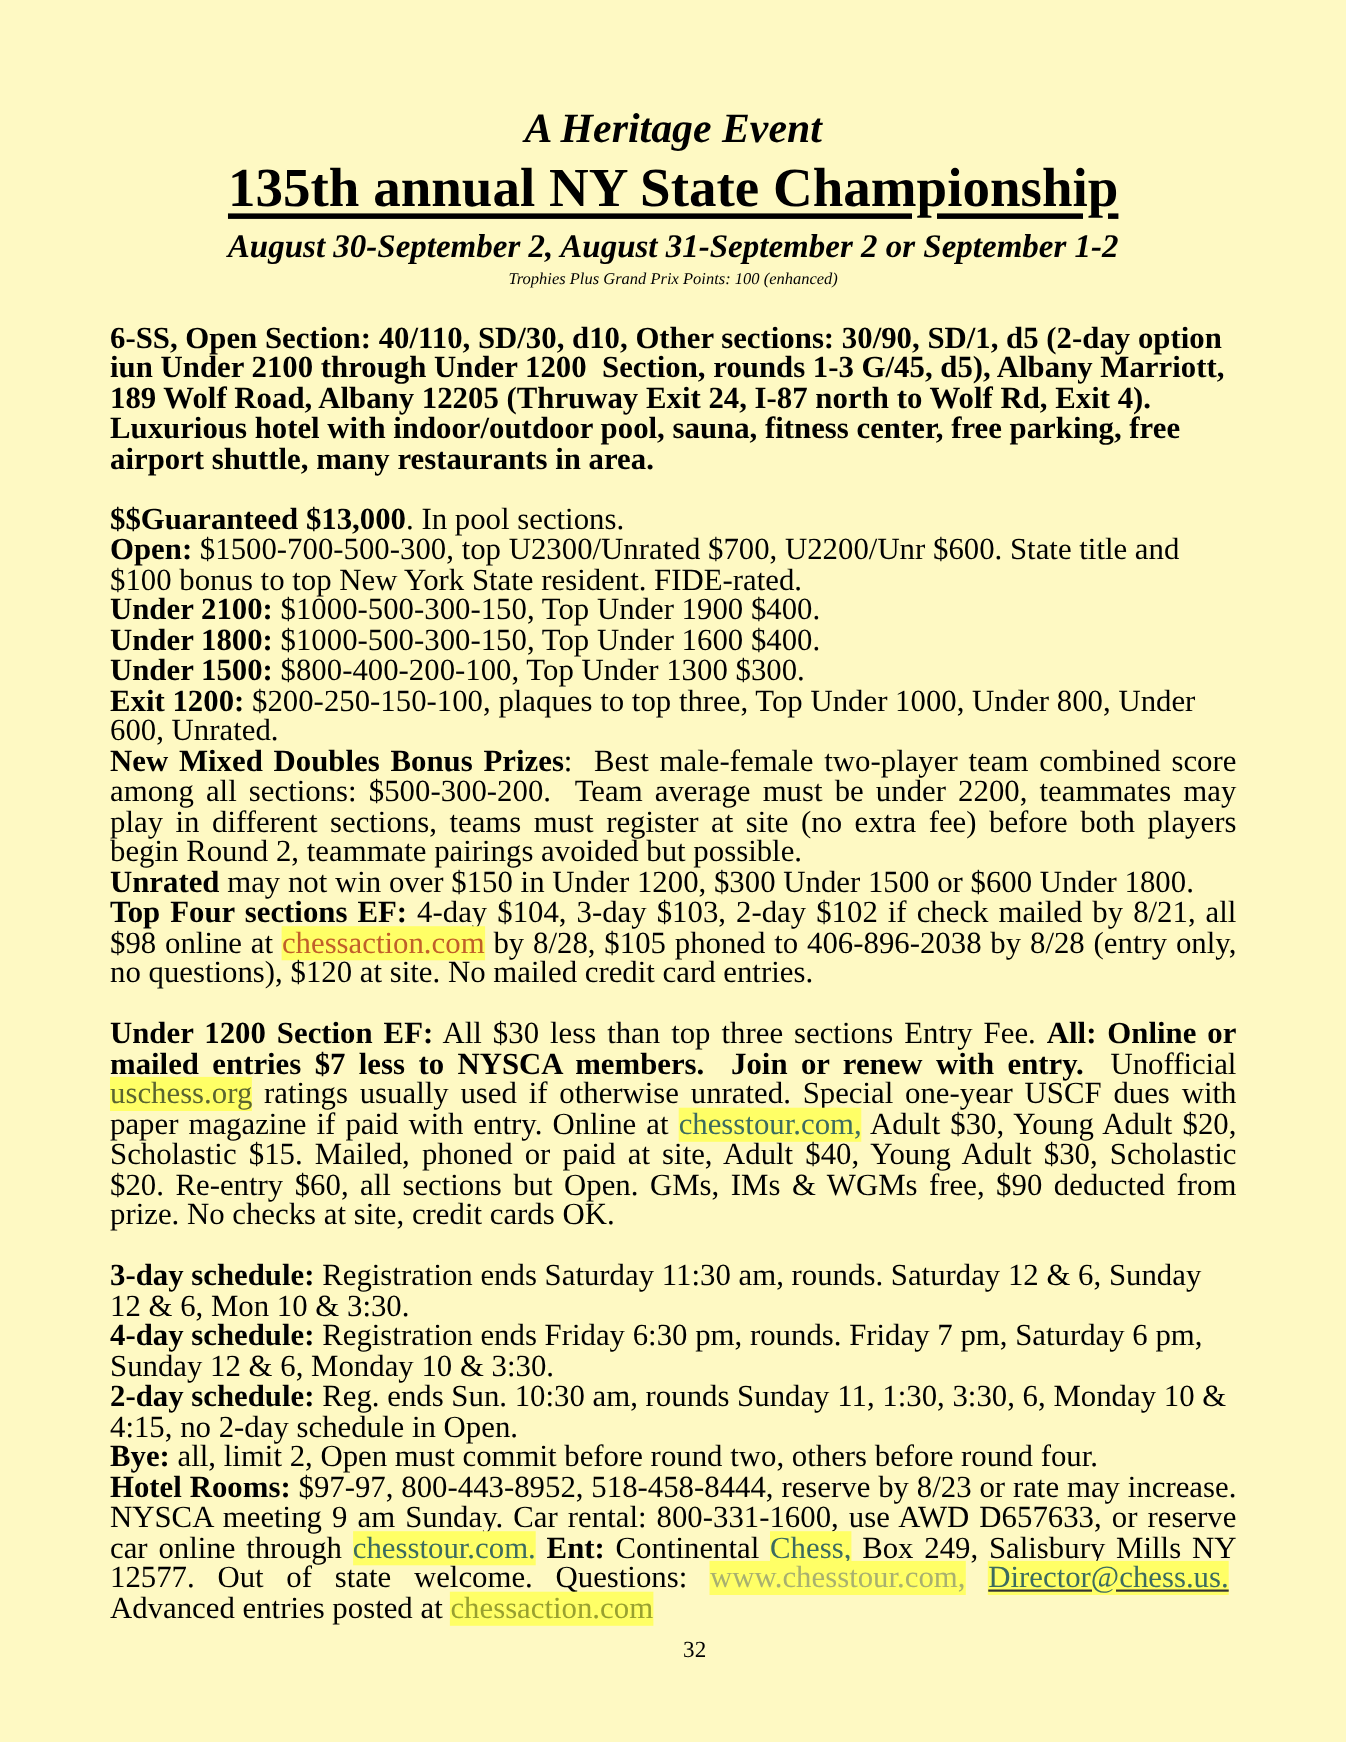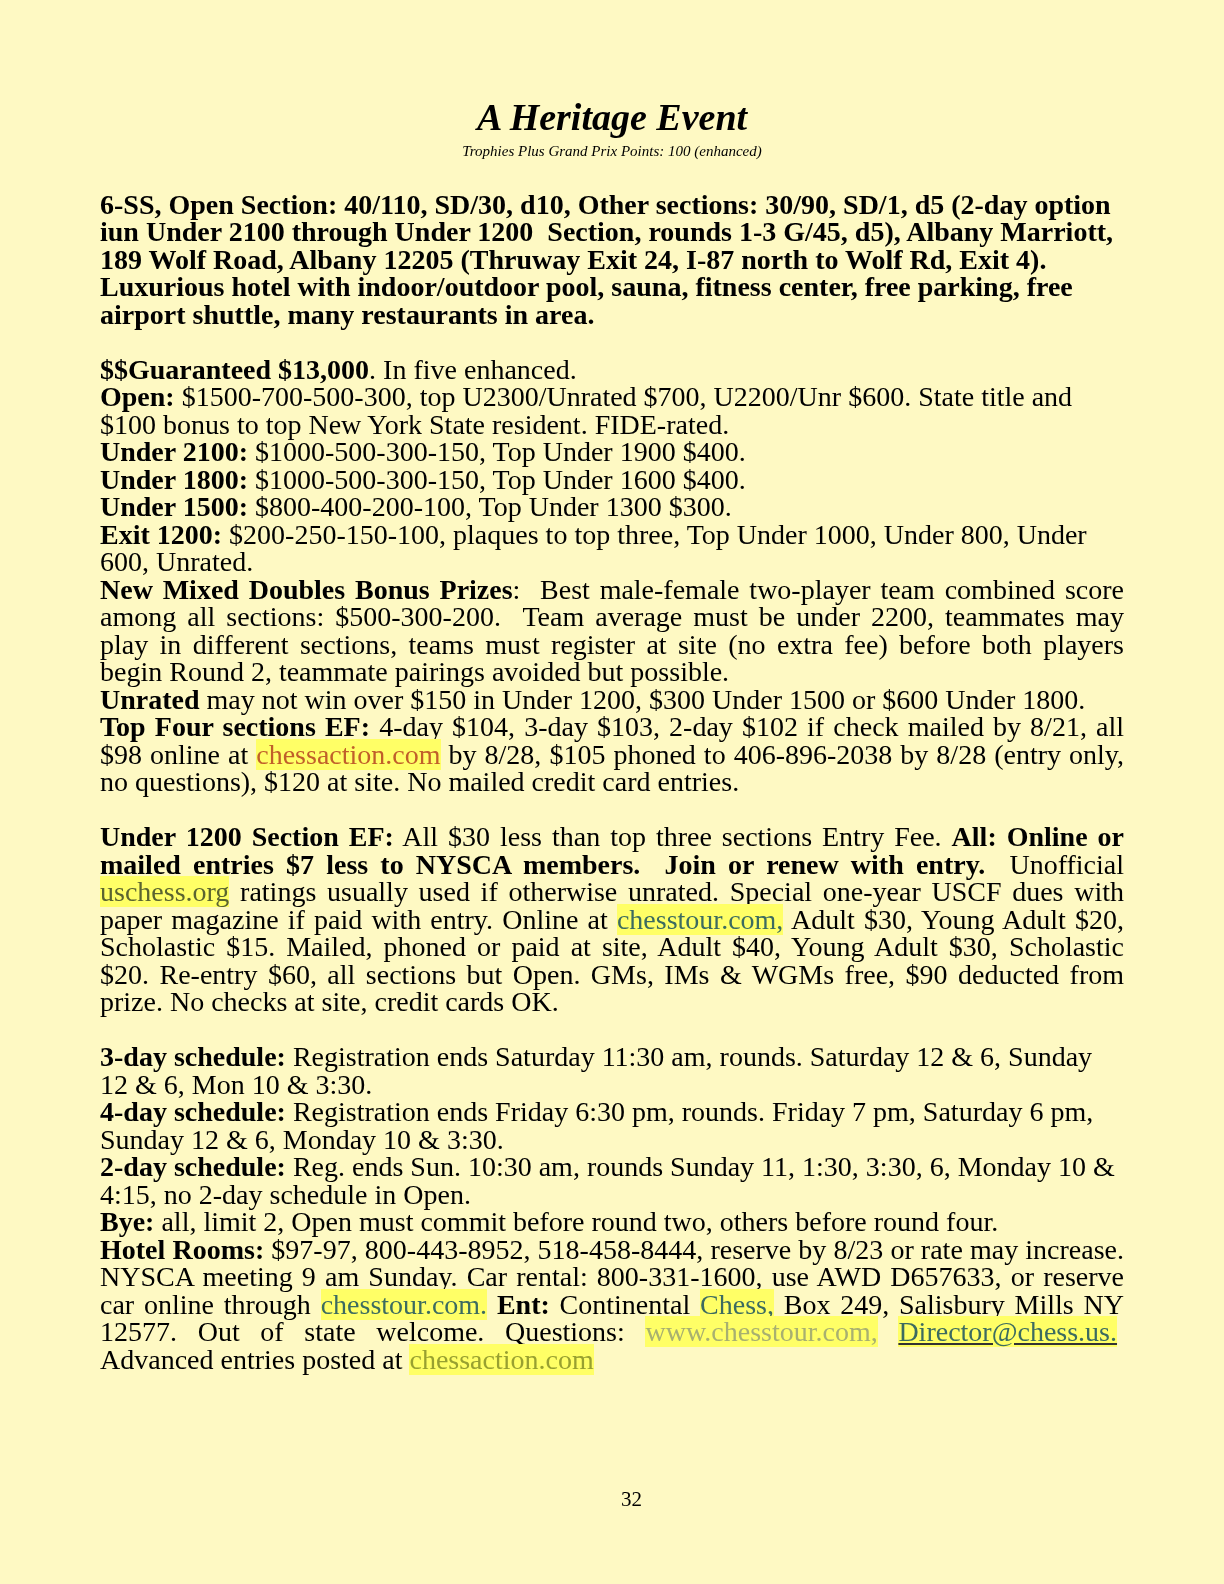--- a/index.html
+++ b/index.html
@@ -69,25 +69,27 @@
     font-size: 21px;
   }
 </style>
 </head>
 <body>
 
 <div class="page">
   <div class="content">
     <header>
       <div class="kicker">A Heritage Event</div>
+      <h1 class="title">135th annual NY State Championship</h1>
+      <div class="dates">August 30-September 2, August 31-September 2 or September 1-2</div>
       <div class="subtitle">Trophies Plus Grand Prix Points: 100 (enhanced)</div>
     </header>
     <main class="doc-body" id="doc-body">
         <p><span class="b">6-SS, Open Section: 40/110, SD/30, d10, Other sections: 30/90, SD/1, d5 (2-day option iun Under 2100 through Under 1200&nbsp; Section, rounds 1-3 G/45, d5), Albany Marriott, 189 Wolf Road, Albany 12205 (Thruway Exit 24, I-87 north to Wolf Rd, Exit 4). Luxurious hotel with indoor/outdoor pool, sauna, fitness center, free parking, free airport shuttle, many restaurants in area.</span></p>
-        <p class="space"><span class="b">$$Guaranteed $13,000</span><span>. In five enhanced.</span></p>
+        <p class="space"><span class="b">$$Guaranteed $13,000</span><span>. In pool sections.</span></p>
         <p><span class="b">Open:</span><span> $1500-700-500-300, top U2300/Unrated $700, U2200/Unr $600. State title and $100 bonus to top New York State resident. FIDE-rated.</span></p>
         <p><span class="b">Under 2100:</span><span> $1000-500-300-150, Top Under 1900 $400.</span></p>
         <p><span class="b">Under 1800:</span><span> $1000-500-300-150, Top Under 1600 $400.</span></p>
         <p><span class="b">Under 1500:</span><span> $800-400-200-100, Top Under 1300 $300.</span></p>
         <p><span class="b">Exit 1200:</span><span> $200-250-150-100, plaques to top three, Top Under 1000, Under 800, Under 600, Unrated.</span></p>
         <p class="justify"><span class="b">New Mixed Doubles Bonus Prizes</span><span>:&nbsp; Best male-female two-player team combined score among all sections: $500-300-200.&nbsp; Team average must be under 2200, teammates may play in different sections, teams must register at site (no extra fee) before both players begin Round 2, teammate pairings avoided but possible.</span></p>
         <p><span class="b">Unrated</span><span> may not win over $150 in Under 1200, $300 Under 1500 or $600 Under 1800.</span></p>
         <p class="justify"><span class="b">Top Four sections EF:</span><span> 4-day $104, 3-day $103, 2-day $102 if check mailed by 8/21, all $98 online at </span><span style="background: rgb(255, 255, 102); color: rgb(192, 95, 42);">chessaction.com</span><span> by 8/28, $105 phoned to 406-896-2038 by 8/28 (entry only, no questions), $120 at site. No mailed credit card entries.</span></p>
         <p class="justify space"><span class="b">Under 1200 Section EF:</span><span> All $30 less than top three sections Entry Fee. </span><span class="b">All: Online or mailed entries $7 less to NYSCA members.&nbsp; Join or renew with entry.</span><span>&nbsp; Unofficial </span><span style="background: rgb(255, 255, 102); color: rgb(90, 100, 48);">uschess.org</span><span> ratings usually used if otherwise unrated. Special one-year USCF dues with paper magazine if paid with entry. Online at </span><span style="background: rgb(255, 255, 102); color: rgb(60, 107, 96);">chesstour.com,</span><span> Adult $30, Young Adult $20, Scholastic $15. Mailed, phoned or paid at site, Adult $40, Young Adult $30, Scholastic $20. Re-entry $60, all sections but Open. GMs, IMs &amp; WGMs free, $90 deducted from prize. No checks at site, credit cards OK.</span></p>
         <p class="space"><span class="b">3-day schedule:</span><span> Registration ends Saturday 11:30 am, rounds. Saturday 12 &amp; 6, Sunday 12 &amp; 6, Mon 10 &amp; 3:30.</span></p>

